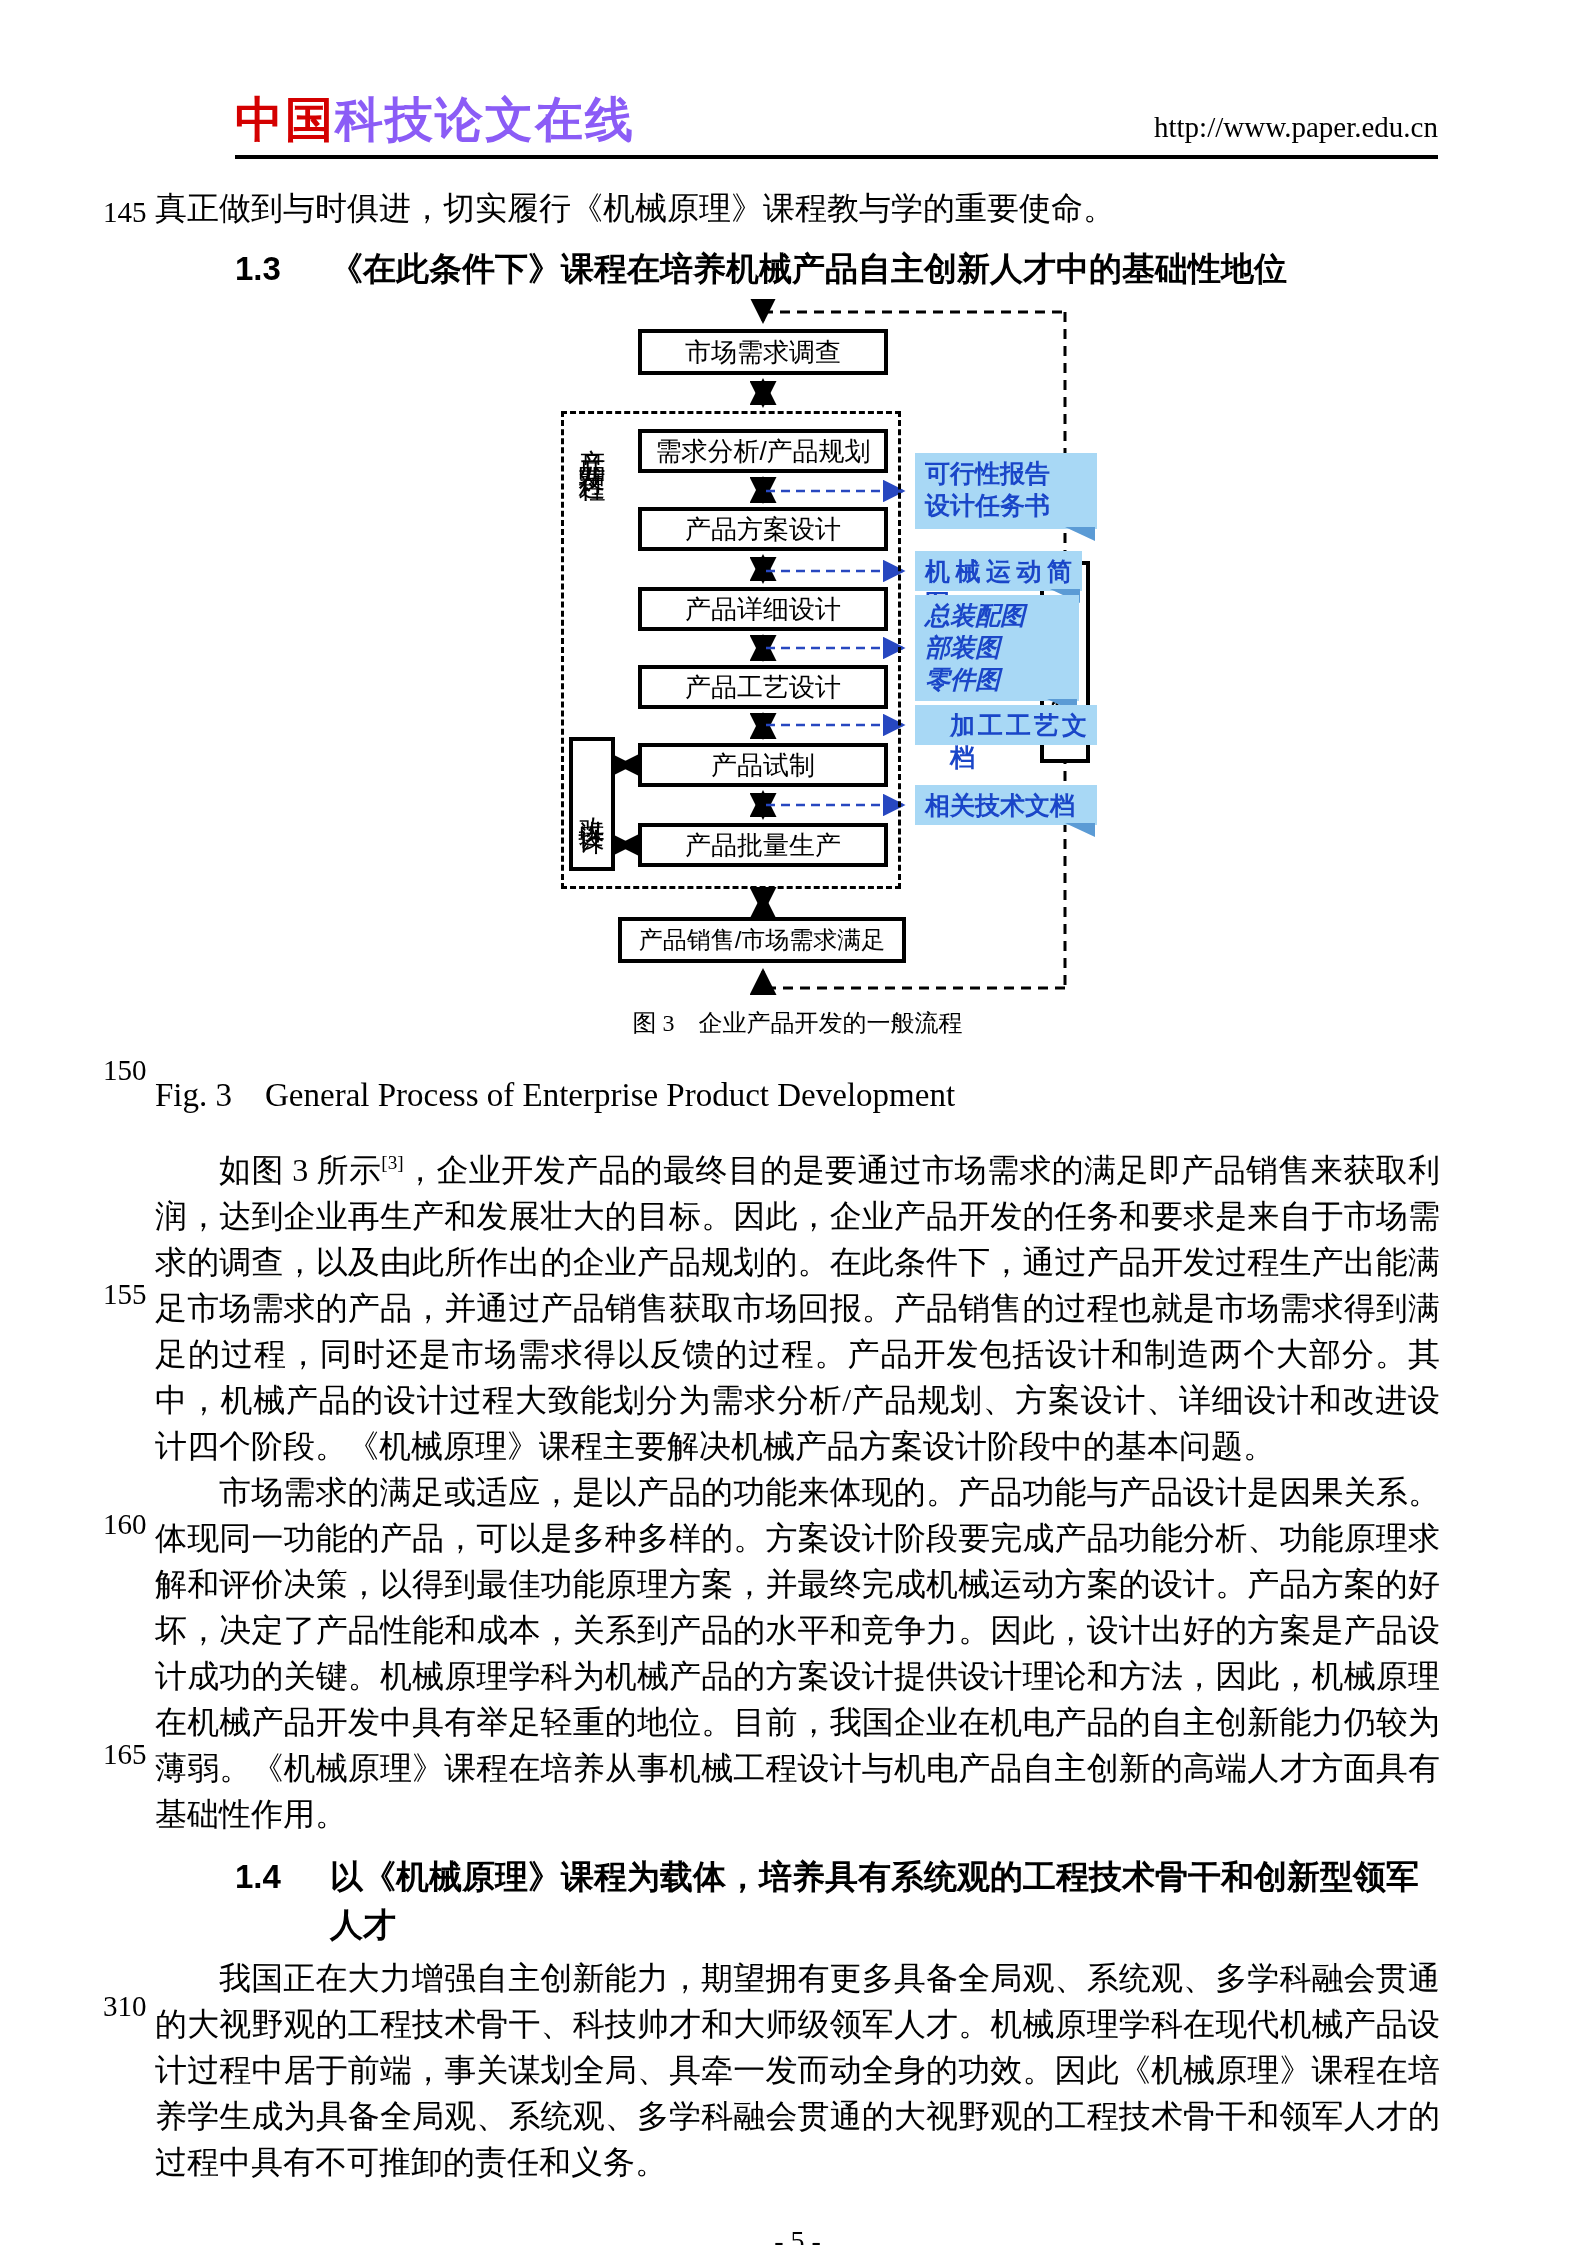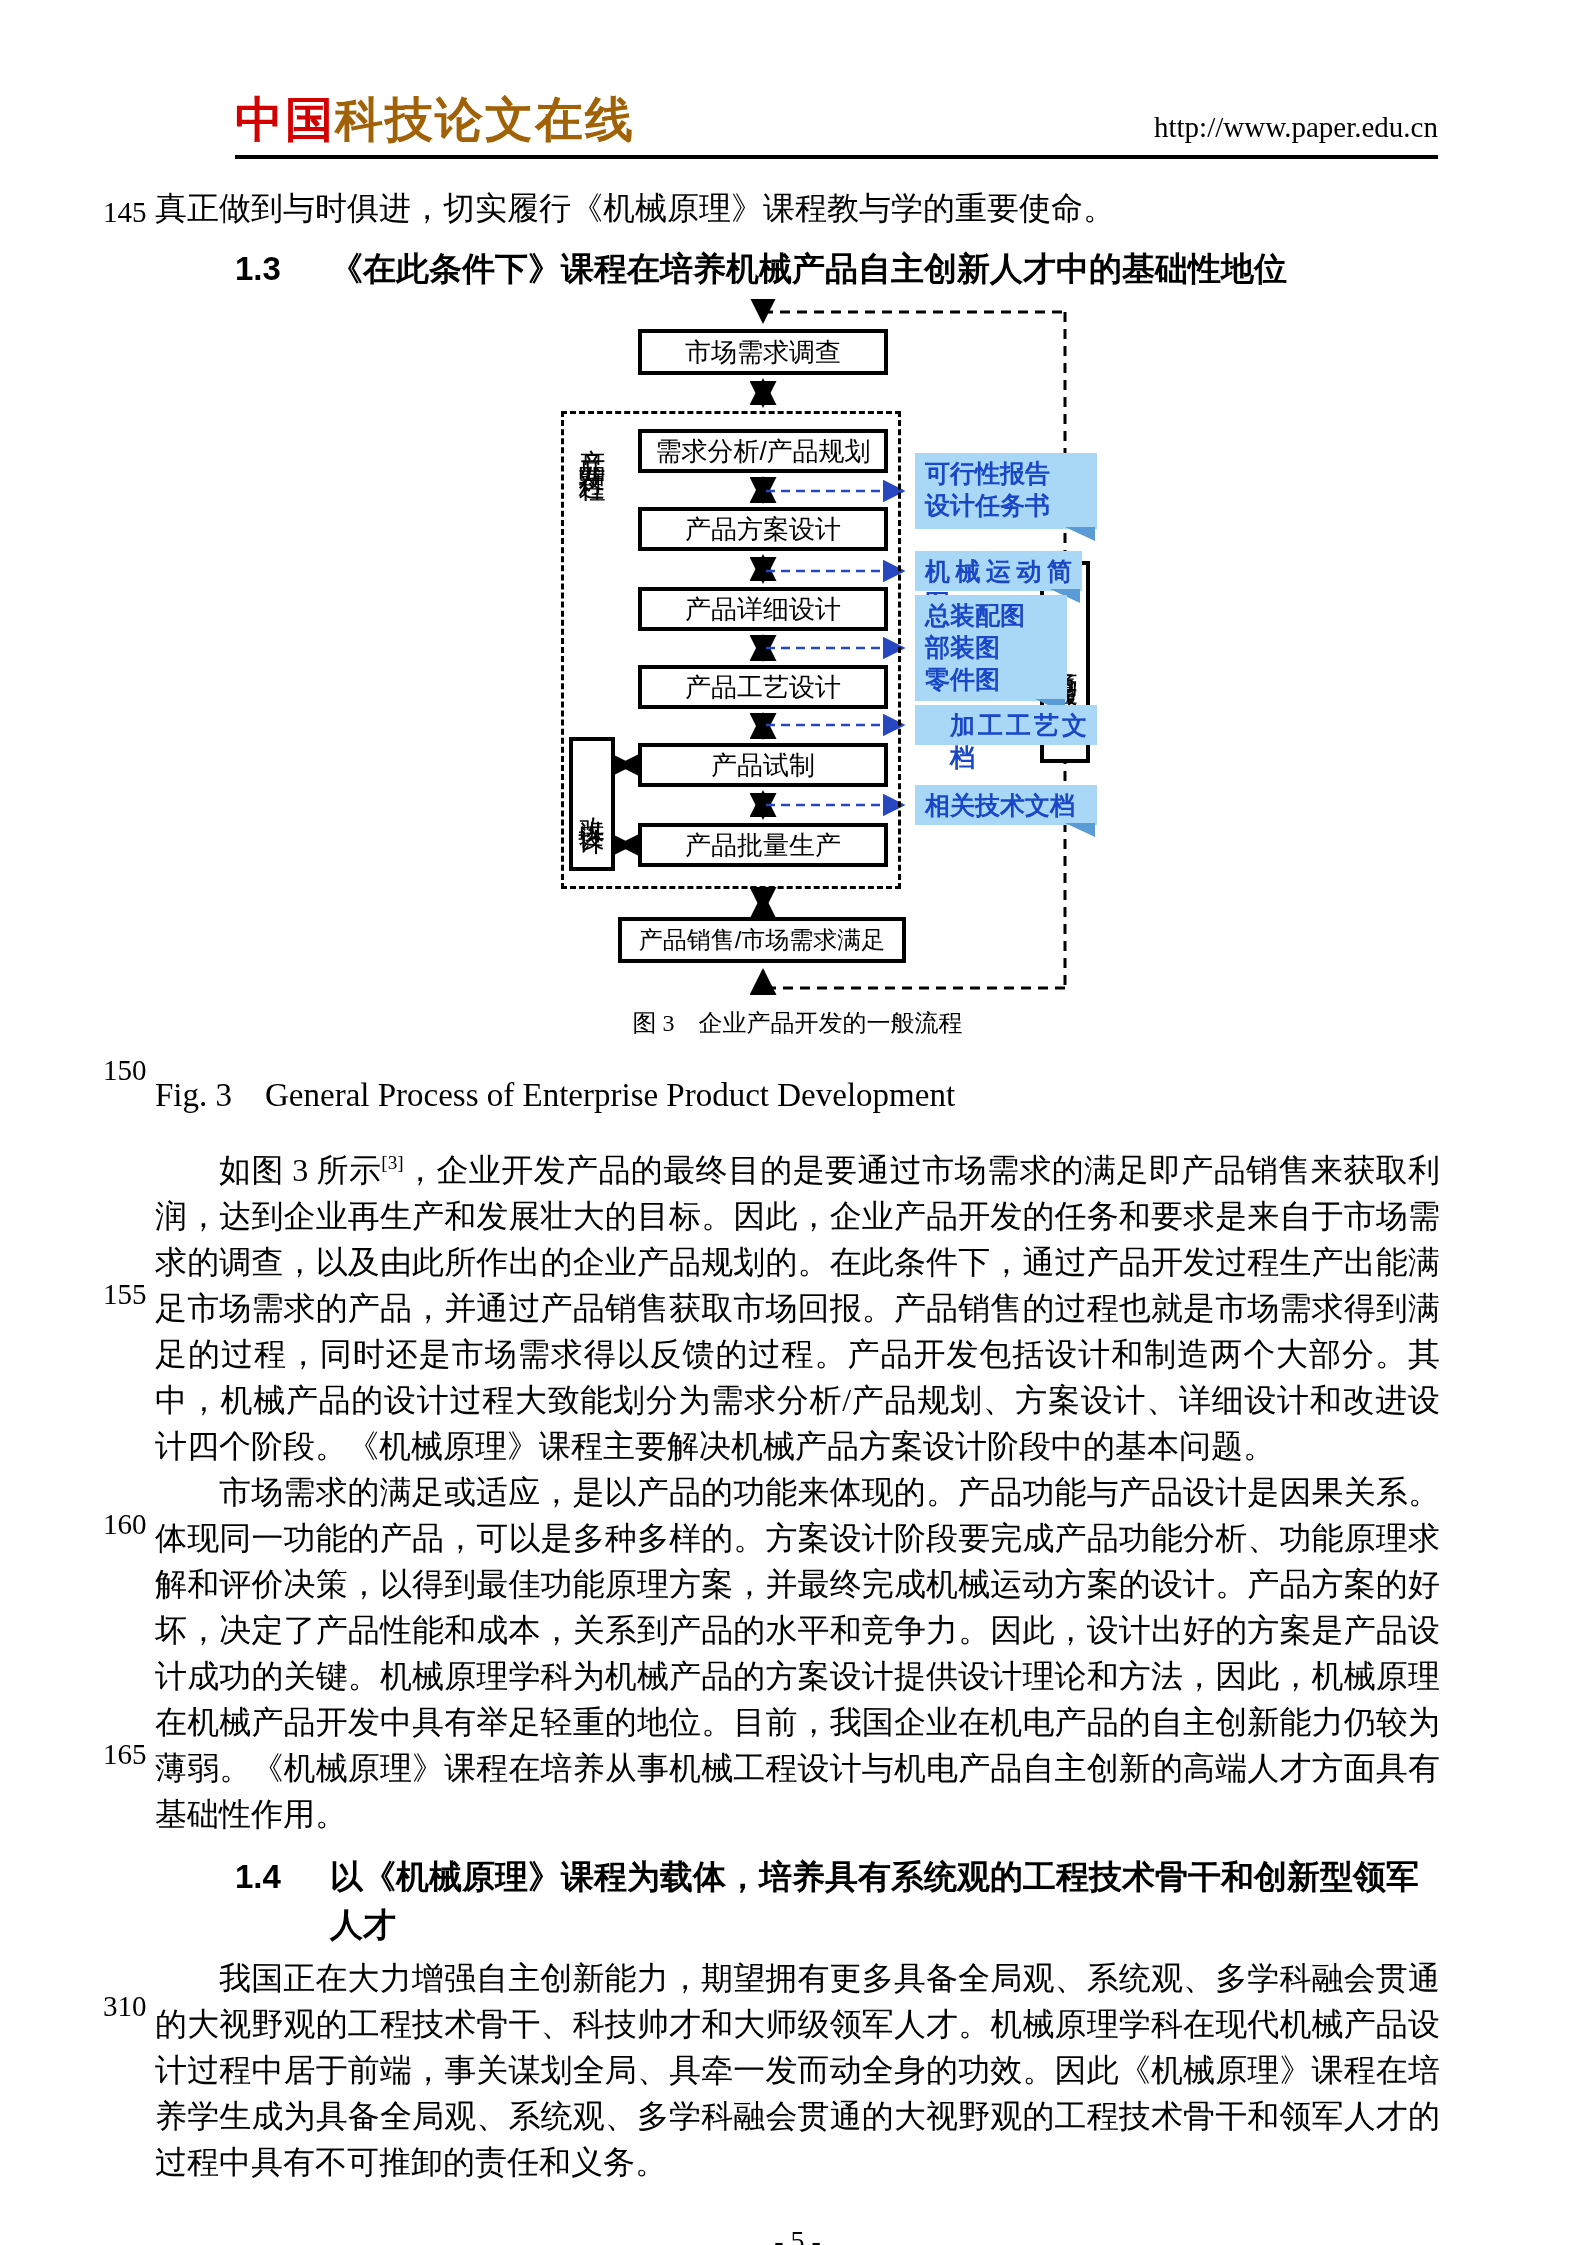--- a/index.html
+++ b/index.html
@@ -10,21 +10,21 @@
   }
   
   .header{
     margin:93px 149px 0 235px;
     display:flex;justify-content:space-between;align-items:flex-end;
     border-bottom:4px solid #000;padding-bottom:8px;
   }
   .logo{font-family:"Liberation Sans","DejaVu Sans",sans-serif;font-weight:900;
         font-size:48px;line-height:54px;letter-spacing:2px;white-space:nowrap;}
   .logo .red{color:#d40000;}
-  .logo .black{color:#a16207;text-align:right;}
+  .logo .black{color:#8b5cf6;text-align:right;}
   .header-url{font-size:29px;line-height:40px;white-space:nowrap;}
   
   .wrapper{
     position:relative;margin:26px 147px 0 155px;width:1285px;
     font-size:32px;line-height:46px;text-align:justify;
   }
   .lineno{position:absolute;left:-52px;width:60px;font-size:29px;line-height:46px;text-align:left;}
   .bodyline{margin:0;}
   .para{margin:0;text-indent:64px;}
   .para sup{font-size:0.6em;line-height:0;}
@@ -142,21 +142,21 @@
 
     <div class="callout" style="top:154px;width:182px;height:76px;">
       <div>可行性报告</div>
       <div>设计任务书</div>
       <span class="fold"></span>
     </div>
     <div class="callout" style="top:252px;width:167px;height:40px;">
       <div>机械运动简图</div>
       <span class="fold"></span>
     </div>
-    <div class="callout" style="top:296px;width:152px;height:106px;">
+    <div class="callout" style="top:296px;width:164px;height:106px;font-style:italic;">
       <div>总装配图</div>
       <div>部装图</div>
       <div>零件图</div>
       <span class="fold"></span>
     </div>
     <div class="callout" style="top:406px;width:182px;height:40px;padding-left:35px;">
       <div>加工工艺文档</div>
     </div>
     <div class="callout" style="top:486px;width:182px;height:40px;">
       <div>相关技术文档</div>

